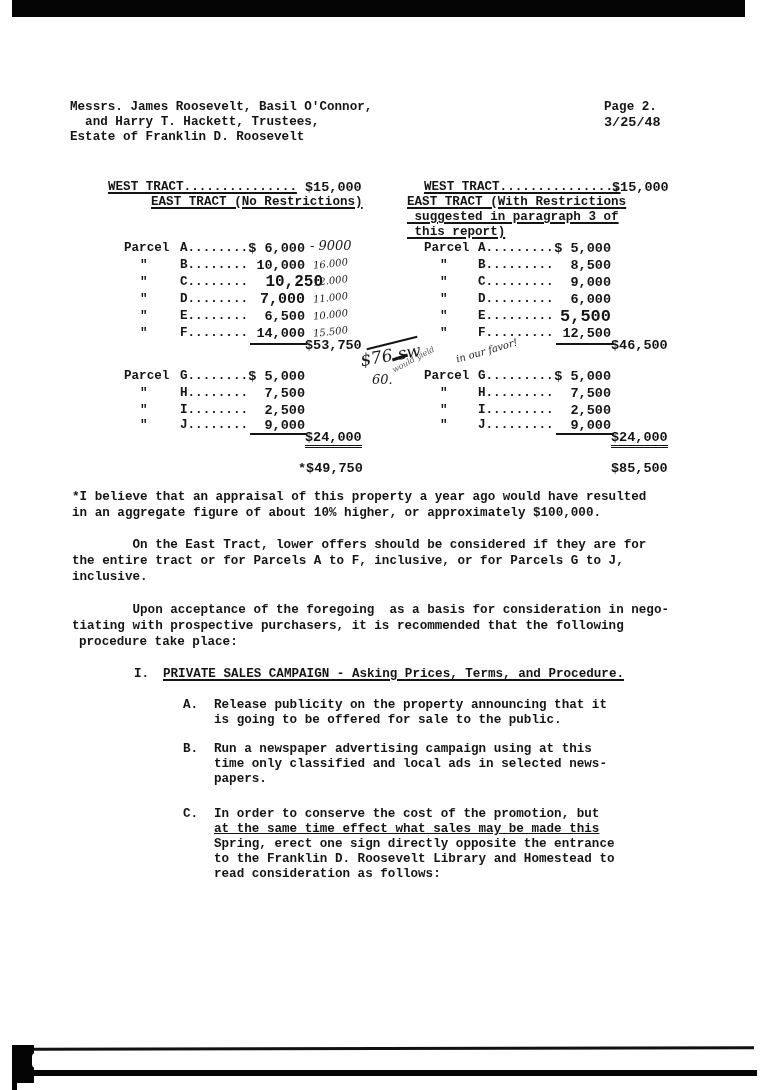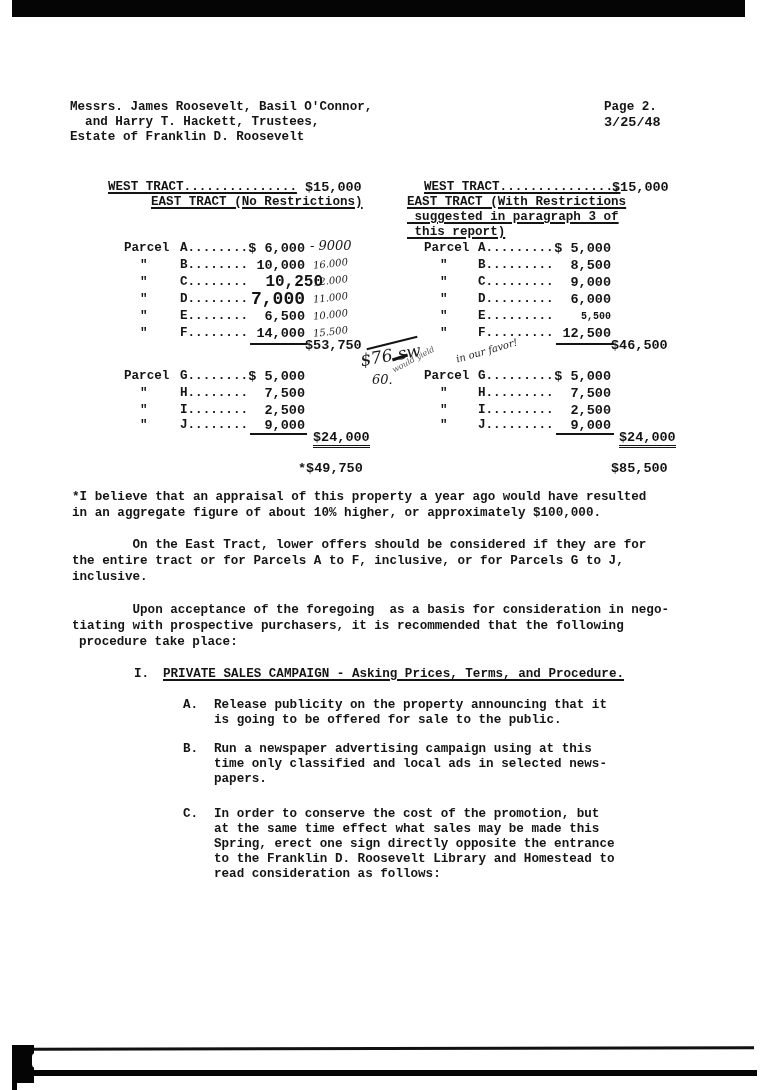--- a/index.html
+++ b/index.html
@@ -5,21 +5,21 @@
   html, body { margin: 0; padding: 0; }
   body {
     width: 765px; height: 1090px; position: relative; overflow: hidden;
     background: #ffffff; color: #141414;
     font-family: "Liberation Mono", "DejaVu Sans Mono", monospace;
     font-weight: bold; font-size: 12.6px; line-height: 15px;
   }
   .abs { position: absolute; white-space: pre; }
   .top-bar { position: absolute; left: 12px; top: 0; width: 733px; height: 17px; background: #050505; }
   .ul { text-decoration: underline; text-decoration-thickness: 1.5px; text-underline-offset: 2px; }
-  .dbl { border-bottom: 3px double #141414; margin-left: 8px; }
+  .dbl { border-bottom: 3px double #141414; }
   .rule { position: absolute; height: 1.5px; background: #141414; }
   .hand { position: absolute; font-family: "DejaVu Serif", serif; font-weight: normal; font-style: italic; color: #1a1a1a; white-space: nowrap; }
   .num { text-align: right; display: inline-block; }
   .para { position: absolute; white-space: pre; }
   .bottom-frame { position: absolute; left: 12px; top: 1045px; width: 745px; height: 45px; }
   .bf-left { position: absolute; left: 0; top: 0; width: 22px; height: 45px; background: #050505; }
   .bf-cut { position: absolute; left: 5px; top: 38px; width: 17px; height: 7px; background: #fff; }
   .bf-top { position: absolute; left: 22px; top: 2px; width: 720px; height: 3px; background: #111; transform: skewY(-0.1deg); }
   .bf-thick { position: absolute; left: 22px; top: 25px; width: 723px; height: 6px; background: #050505; }
   .bf-inner { position: absolute; left: 20px; top: 8px; width: 6px; height: 15px; background: #fff; border-radius: 4px 0 0 4px; }
@@ -52,21 +52,21 @@
   <div class="abs num" style="left:242px;top:258px;width:63px;font-size:13.5px;">10,000</div>
   <div class="hand" style="left:313px;top:256px;font-size:10px;transform:rotate(-6deg);">16.000</div>
 
   <div class="abs" style="left:140px;top:275px;">"</div>
   <div class="abs" style="left:180px;top:275px;">C........</div>
   <div class="abs num" style="left:260px;top:275px;width:63px;font-size:16px;font-family:Liberation Mono, monospace;">10,250</div>
   <div class="hand" style="left:313px;top:273px;font-size:10px;transform:rotate(-6deg);">12.000</div>
 
   <div class="abs" style="left:140px;top:292px;">"</div>
   <div class="abs" style="left:180px;top:292px;">D........</div>
-  <div class="abs num" style="left:242px;top:292px;width:63px;font-size:18px;">7,000</div>
+  <div class="abs num" style="left:242px;top:292px;width:63px;font-size:15px;">7,000</div>
   <div class="hand" style="left:313px;top:290px;font-size:10px;transform:rotate(-6deg);">11.000</div>
 
   <div class="abs" style="left:140px;top:309px;">"</div>
   <div class="abs" style="left:180px;top:309px;">E........</div>
   <div class="abs num" style="left:242px;top:309px;width:63px;font-size:13.5px;">6,500</div>
   <div class="hand" style="left:313px;top:307px;font-size:10px;transform:rotate(-6deg);">10.000</div>
 
   <div class="abs" style="left:140px;top:326px;">"</div>
   <div class="abs" style="left:180px;top:326px;">F........</div>
   <div class="abs num" style="left:242px;top:326px;width:63px;font-size:13.5px;">14,000</div>
@@ -115,21 +115,21 @@
   <div class="abs" style="left:440px;top:275px;">"</div>
   <div class="abs" style="left:478px;top:275px;">C.........</div>
   <div class="abs num" style="left:548px;top:275px;width:63px;font-size:13.5px;">9,000</div>
 
   <div class="abs" style="left:440px;top:292px;">"</div>
   <div class="abs" style="left:478px;top:292px;">D.........</div>
   <div class="abs num" style="left:548px;top:292px;width:63px;font-size:13.5px;">6,000</div>
 
   <div class="abs" style="left:440px;top:309px;">"</div>
   <div class="abs" style="left:478px;top:309px;">E.........</div>
-  <div class="abs num" style="left:548px;top:309px;width:63px;font-size:10px;">5,500</div>
+  <div class="abs num" style="left:548px;top:309px;width:63px;font-size:17px;">5,500</div>
 
   <div class="abs" style="left:440px;top:326px;">"</div>
   <div class="abs" style="left:478px;top:326px;">F.........</div>
   <div class="abs num" style="left:548px;top:326px;width:63px;font-size:13.5px;">12,500</div>
   <div class="rule" style="left:556px;top:343px;width:58px;"></div>
 
   <div class="abs" style="left:611px;top:338px;font-size:13.5px;">$46,500</div>
 
   <div class="abs" style="left:424px;top:369px;">Parcel</div>
   <div class="abs" style="left:478px;top:369px;">G.........</div>
@@ -193,21 +193,21 @@
 <div>
   <div class="para" style="left:183px;top:742px;">B.</div>
   <div class="para" style="left:214px;top:742px;">Run a newspaper advertising campaign using at this</div>
   <div class="para" style="left:214px;top:757px;">time only classified and local ads in selected news-</div>
   <div class="para" style="left:214px;top:772px;">papers.</div>
 </div>
 
 <div>
   <div class="para" style="left:183px;top:807px;">C.</div>
   <div class="para" style="left:214px;top:807px;">In order to conserve the cost of the promotion, but</div>
-  <div class="para" style="left:214px;top:822px;">at the same time effect what sales may be made this</div>
+  <div class="para" style="left:214px;top:822px;text-decoration:underline;">at the same time effect what sales may be made this</div>
   <div class="para" style="left:214px;top:837px;">Spring, erect one sign directly opposite the entrance</div>
   <div class="para" style="left:214px;top:852px;">to the Franklin D. Roosevelt Library and Homestead to</div>
   <div class="para" style="left:214px;top:867px;">read consideration as follows:</div>
 </div>
 
 <div class="bottom-frame">
   <div class="bf-left"></div>
   <div class="bf-top"></div>
   <div class="bf-inner"></div>
   <div class="bf-thick"></div>

